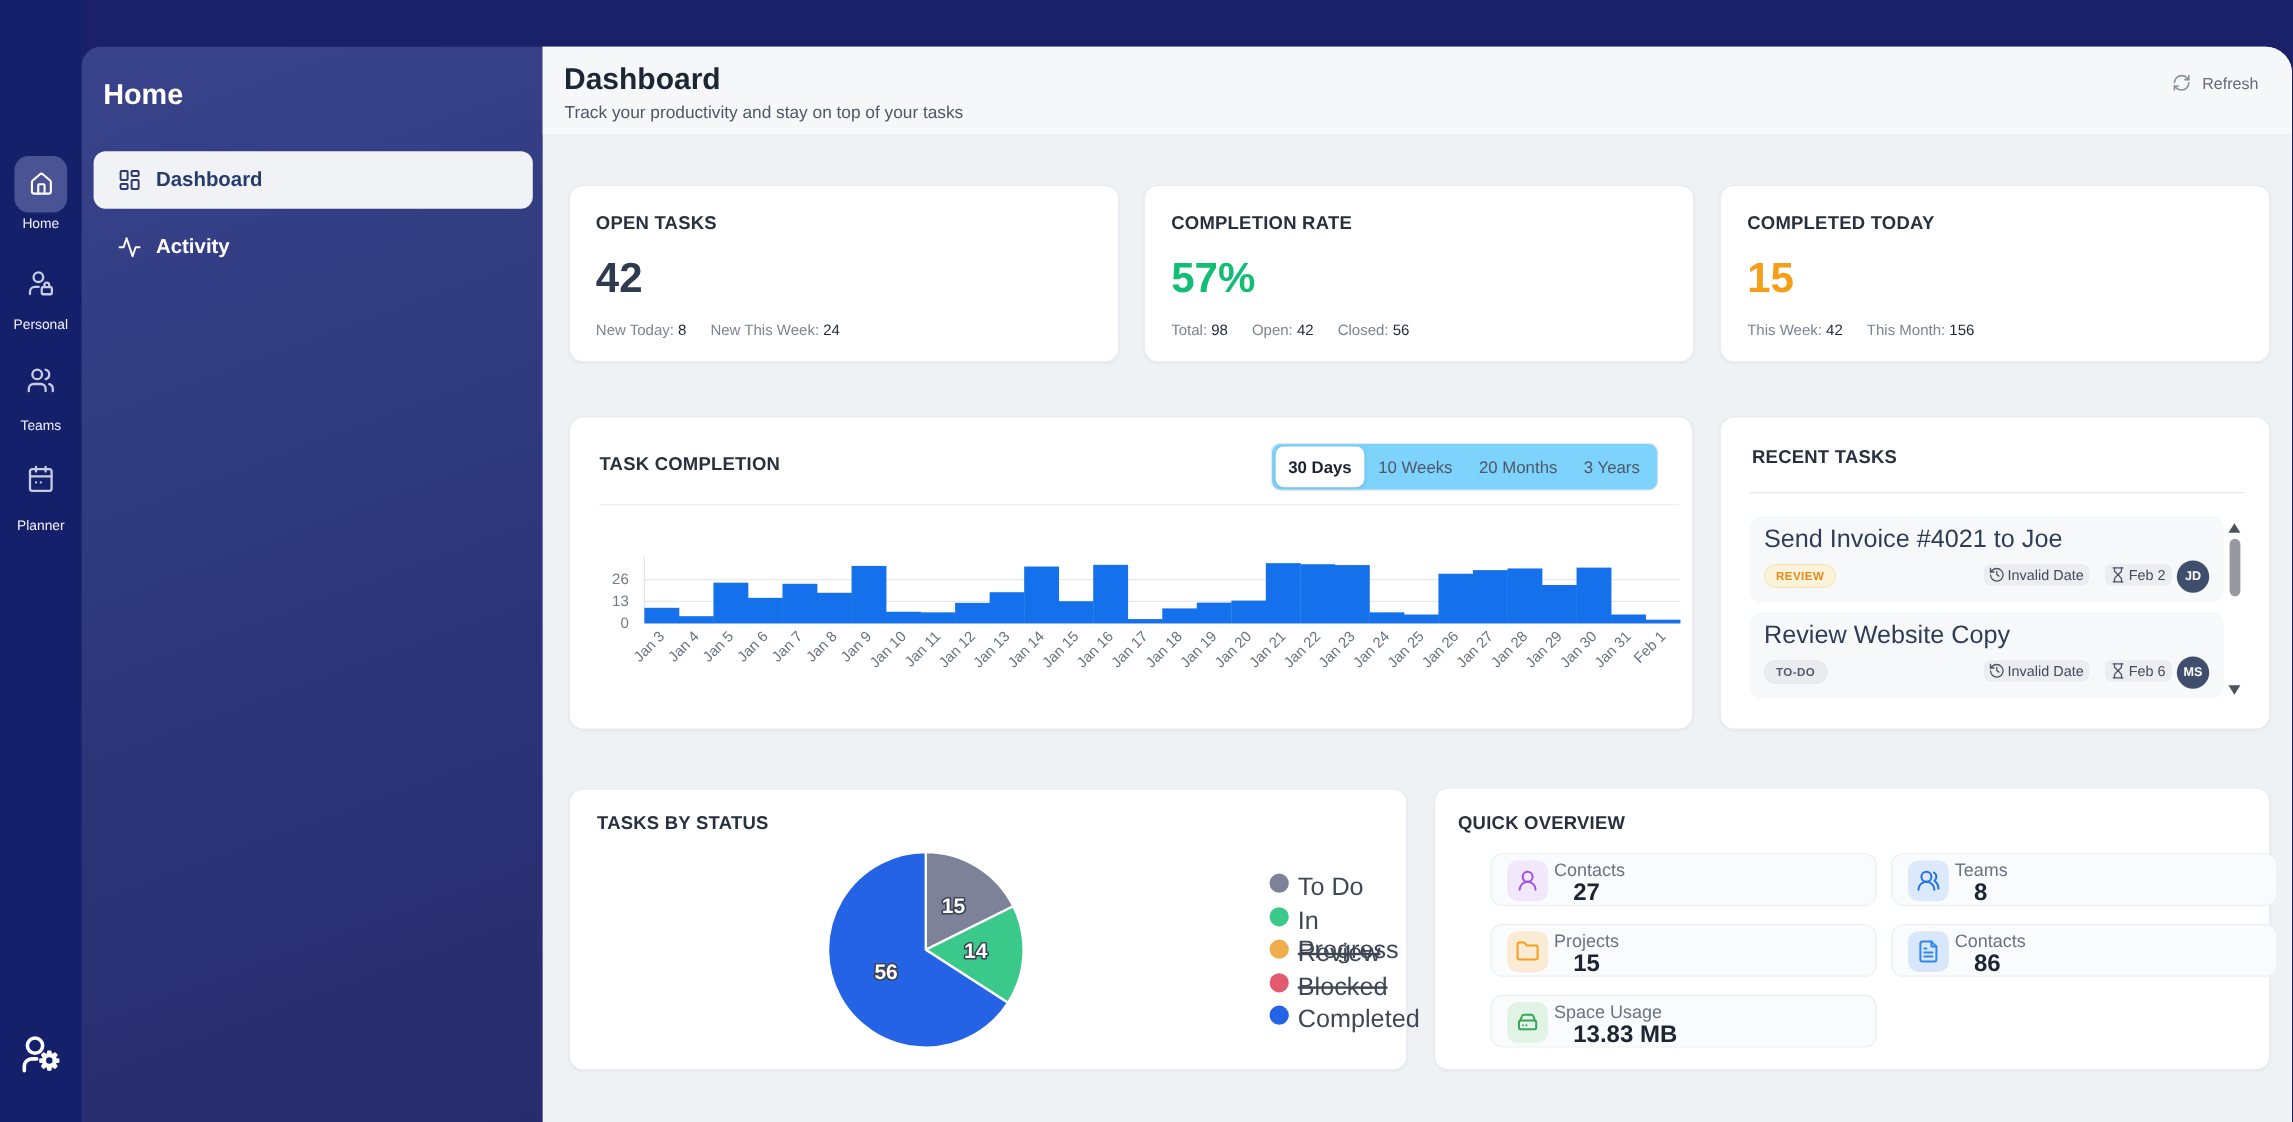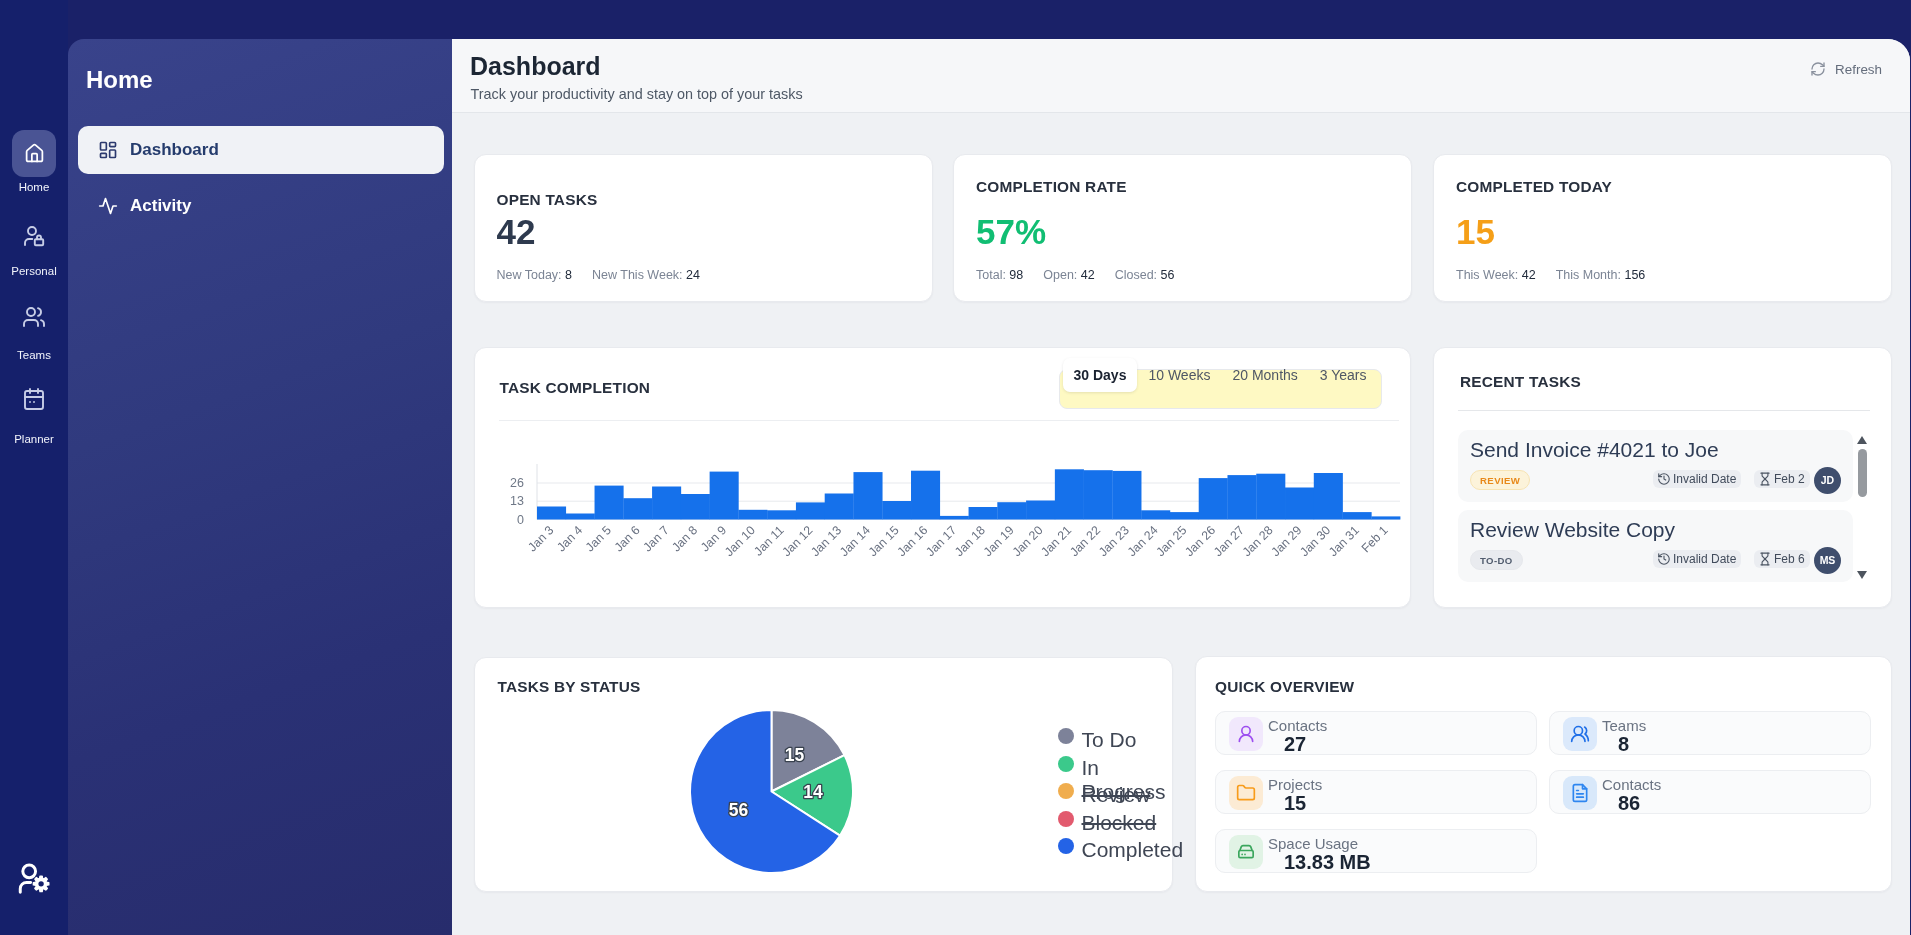--- a/index.html
+++ b/index.html
@@ -19,38 +19,38 @@
 .main { position:absolute; left:452px; top:39px; width:1458px; height:896px; background:#eff1f4;
   border-top-right-radius:22px; }
 .hdr { position:absolute; left:452px; top:39px; width:1458px; height:74px; background:#f6f7f9;
   border-bottom:1px solid #e3e6ea; border-top-right-radius:22px; }
 .card { position:absolute; background:#fff; border:1px solid #e8eaee; border-radius:12px;
   box-shadow:0 1px 2px rgba(16,24,40,.04); }
 .ctitle { position:absolute; font-size:15.4px; font-weight:bold; color:#28303e; letter-spacing:.2px; }
 .statnum { position:absolute; font-size:35px; font-weight:bold; color:#2e3a4e; }
 .statfoot { position:absolute; font-size:12.5px; color:#7b8494; }
 .statfoot b { color:#222c3c; font-weight:normal; }
-.tabs { position:absolute; display:flex; align-items:flex-end; background:#fef9c3;
+.tabs { position:absolute; display:flex; align-items:center; background:#7dd3fc;
   border:1px solid #e7e9ec; border-radius:8px; height:40px; padding:16px 3px; }
 .tab { font-size:14px; color:#4f5765; padding:0 11px; height:34px; line-height:34px; border-radius:7px; }
 .tab.on { background:#fff; color:#1a2230; font-weight:bold; box-shadow:0 1px 3px rgba(0,0,0,.1); }
 .titem { position:absolute; left:24px; width:395px; background:#f7f8f9; border-radius:10px; }
 .titem .tt { position:absolute; left:12px; top:8.5px; font-size:21px; font-weight:500; color:#2e3c55; }
 .badge { position:absolute; left:12px; font-size:9.6px; font-weight:bold; letter-spacing:.4px;
   border-radius:999px; height:20px; line-height:19px; padding:0 9px; }
 .b-rev { background:#fcf3da; border:1px solid #f7e4b4; color:#e8891a; }
 .b-todo { background:#e9ebef; border:1px solid #e6e8ec; color:#515c6e; }
 .pill { position:absolute; display:inline-flex; align-items:center; gap:2px; background:#ebedf1;
   border-radius:6px; font-size:12px; color:#414b5b; padding:0 5px 0 4px; height:18px; }
 .avatar { position:absolute; width:27px; height:27px; border-radius:50%; background:#3f4e6d;
   color:#fff; font-size:10.5px; font-weight:bold; display:flex; align-items:center; justify-content:center; }
 .leg { position:absolute; display:flex; align-items:flex-start; gap:8px; font-size:21px; color:#3f4654; }
 .dot { width:16px; height:16px; border-radius:50%; flex:none; }
 .qtile { position:absolute; width:322px; height:44px; background:#fafbfc; border:1px solid #eceef1;
-  border-radius:10px; }
+  border-radius:10px;margin-left:27px; }
 .qicon { position:absolute; left:13px; top:5px; width:34px; height:34px; border-radius:9px;
   display:flex; align-items:center; justify-content:center; }
 .qlab { position:absolute; left:52px; top:5px; font-size:15px; color:#6a7382; }
 .qval { position:absolute; left:68px; top:21px; font-size:20px; font-weight:bold; color:#1b2534; }
 .tri-up { width:0; height:0; border-left:5px solid transparent; border-right:5px solid transparent;
   border-bottom:8px solid #4d545e; }
 .tri-dn { width:0; height:0; border-left:5px solid transparent; border-right:5px solid transparent;
   border-top:8px solid #4d545e; }
 </style></head>
 <body>
@@ -120,21 +120,21 @@
       </span>Dashboard</div>
   <div class="sb-item" style="top:143px;color:#ffffff">
     <span style="margin:0 12px 0 20px;display:flex">
         <svg width="20" height="20" viewBox="0 0 24 24" fill="none" stroke="#ffffff" stroke-width="2" stroke-linecap="round" stroke-linejoin="round" style="">
           <path d="M22 12h-4l-3 9L9 3l-3 9H2"></path>
         </svg>
       </span>Activity</div>
 </div>
 
 <div class="card" style="left:473.5px;top:154px;width:459px;height:148px">
-  <div class="ctitle" style="left:22px;top:36px">OPEN TASKS</div>
+  <div class="ctitle" style="left:22px;top:23px">OPEN TASKS</div>
   <div class="statnum" style="left:22px;top:56.5px">42</div>
   <div class="statfoot" style="left:22px;top:113px">New Today: <b>8</b><span style="margin-left:20px">New This Week: <b>24</b></span></div>
 </div>
 <div class="card" style="left:953px;top:154px;width:459px;height:148px">
   <div class="ctitle" style="left:22px;top:23px">COMPLETION RATE</div>
   <div class="statnum" style="left:22px;top:56.5px;color:#11be73">57%</div>
   <div class="statfoot" style="left:22px;top:113px">Total: <b>98</b><span style="margin-left:20px">Open: <b>42</b></span><span style="margin-left:20px">Closed: <b>56</b></span></div>
 </div>
 <div class="card" style="left:1433px;top:154px;width:459px;height:148px">
   <div class="ctitle" style="left:22px;top:23px">COMPLETED TODAY</div>

